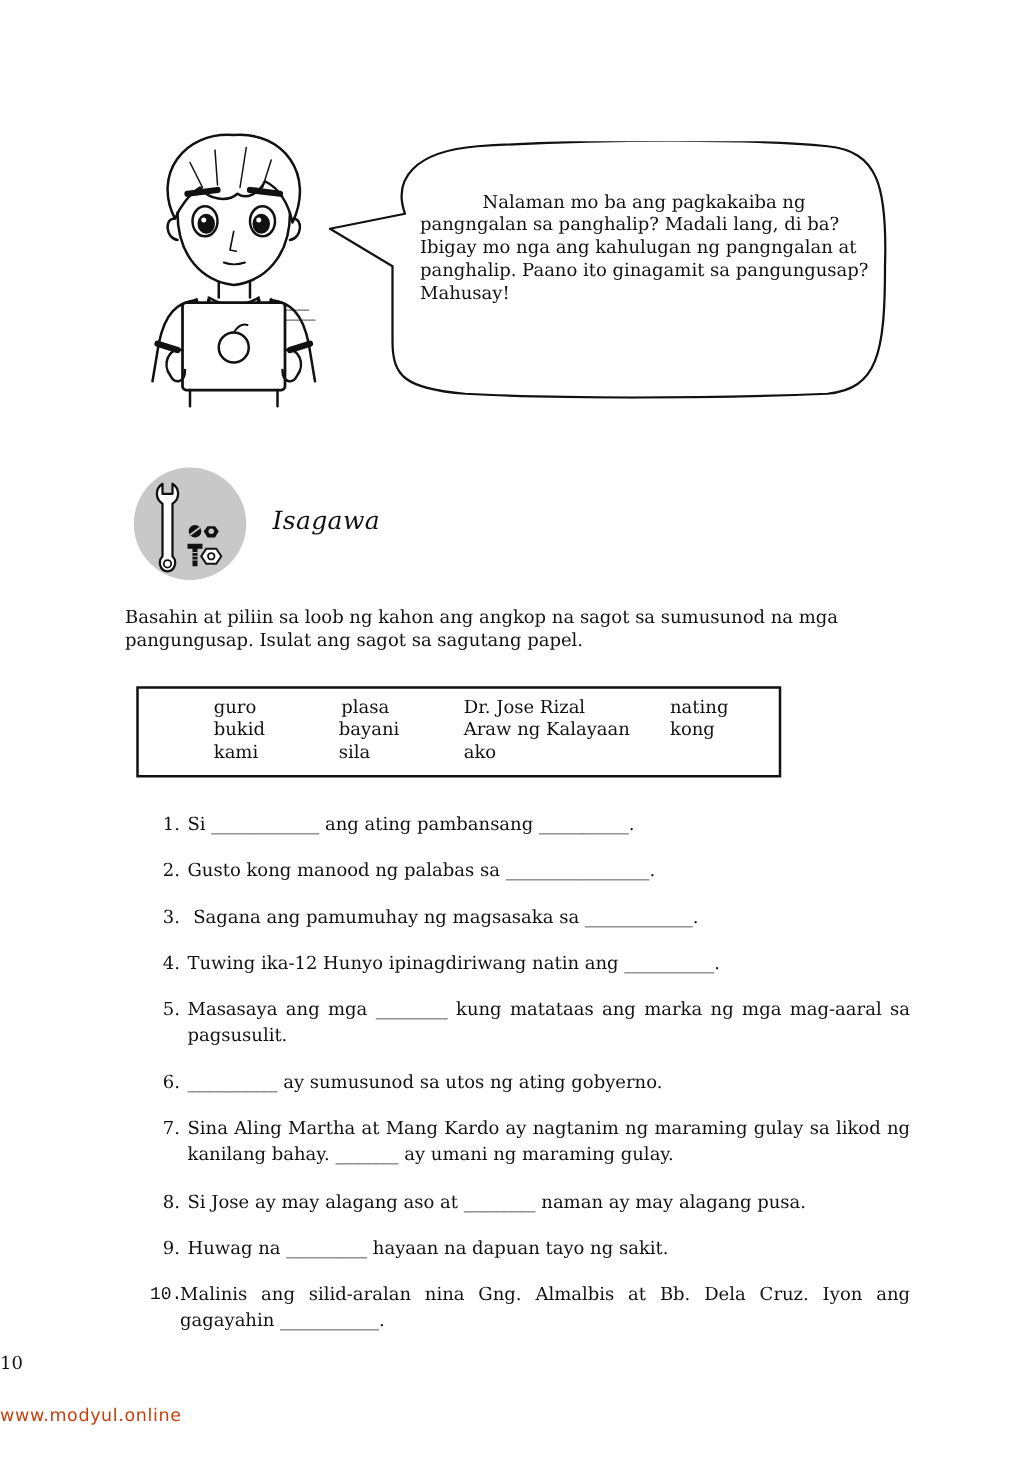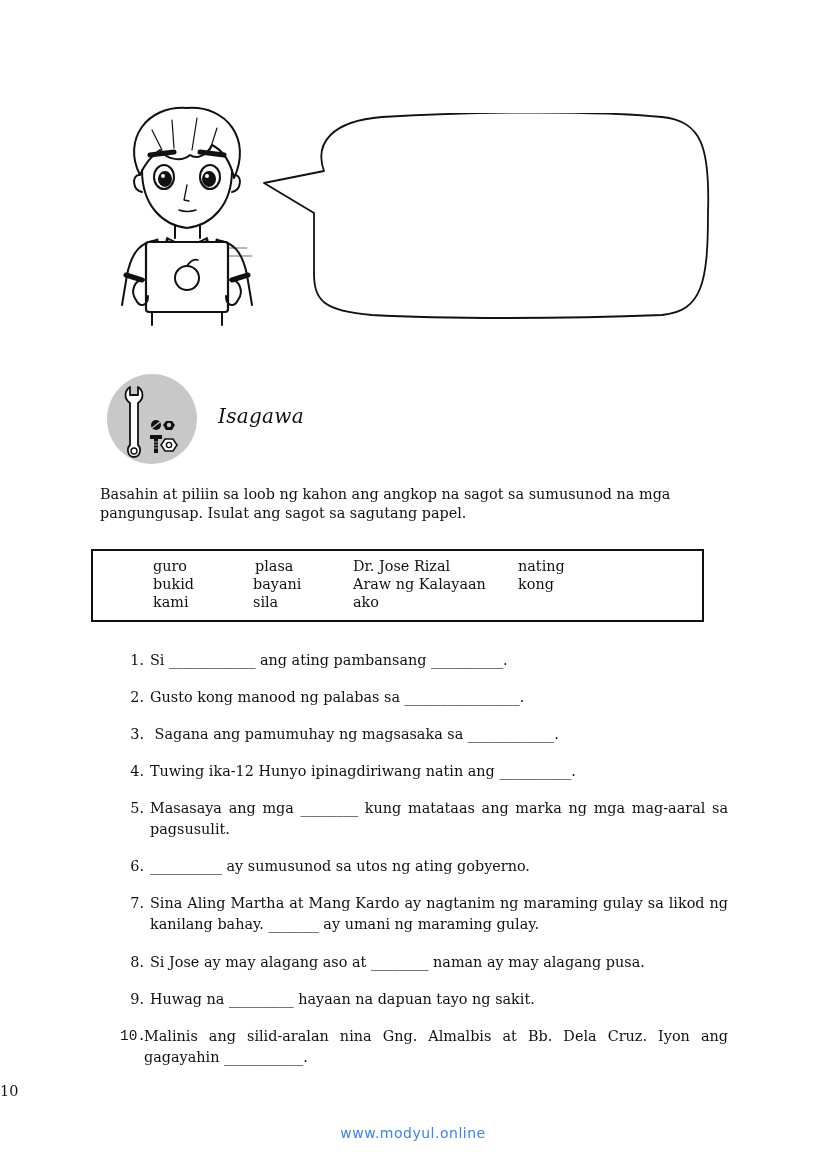--- a/index.html
+++ b/index.html
@@ -17,32 +17,32 @@
   .indent { text-indent:50px; }
 
   
   #section-icon { left:106px; top:373px; width:92px; height:92px; }
   #section-title { left:218px; top:404px; font-size:20px; font-weight:normal; font-style:italic; letter-spacing:0.3px; }
 
   
   #instructions { left:100px; top:485px; width:630px; font-size:14.4px; line-height:19px; }
 
   
-  #word-bank { left:91px; top:549px; width:613px; height:73px; border:2px solid #111; box-sizing:border-box; }
+  #word-bank { left:109px; top:549px; width:516px; height:73px; border:2px solid #111; box-sizing:border-box; }
   .wb-cell { position:absolute; font-size:14.4px; line-height:18px; }
 
   
   .q { position:absolute; left:120px; width:608px; font-size:14.4px; line-height:21px; }
   .q .num { position:absolute; left:0; top:0; width:24px; text-align:right; }
   .q .body { display:block; margin-left:30px; }
   .q .justify { text-align:justify; text-align-last:left; }
 
   #page-number { left:0; width:826px; top:1083px; font-size:14.4px; }
-  #watermark { left:0; width:826px; top:1125px; text-align:center; font-family:"DejaVu Sans", sans-serif;
-               font-size:14px; color:#3b82f6; letter-spacing:0.5px; }
+  #watermark { left:0; width:826px; top:1125px; font-family:"DejaVu Sans", sans-serif;
+               font-size:14px; color:#c2410c; letter-spacing:0.5px; }
 </style>
 </head>
 <body>
 
 <svg id="boy" class="abs" viewBox="0 0 150 230">
   <g fill="none" stroke="#111" stroke-width="2" stroke-linejoin="round" stroke-linecap="round">
 
     <path d="M28 75 C10 40 35 5 75 8 C115 5 140 40 122 78 C118 60 110 50 100 45 C95 55 85 60 78 55 C70 62 55 60 48 50 C40 55 32 65 28 75 Z" fill="#fff"></path>
     <path d="M40 30 L50 50 M60 20 L62 48 M85 18 L80 50 M105 28 L98 50" stroke-width="1.2"></path>
 
@@ -80,20 +80,21 @@
     <path d="M34 180 C22 178 18 192 24 200 C28 208 36 206 36 196"></path>
     <path d="M116 180 C128 178 132 192 126 200 C122 208 114 206 114 196"></path>
     <path d="M40 212 L40 225 M110 212 L110 225"></path>
   </g>
 </svg>
 
 <svg id="bubble" class="abs" viewBox="0 0 450 206">
   <path d="M62 58 C52 30 70 8 120 4 C220 -2 340 -2 400 4 C440 8 448 35 446 100 C446 170 440 198 400 202 C300 206 180 206 110 202 C62 198 52 188 52 160 L52 100 L2 70 L62 58 Z" fill="#fff" stroke="#111" stroke-width="1.8" stroke-linejoin="round"></path>
 </svg>
 <div id="bubble-text" class="abs">
+  <p class="indent">Nalaman mo ba ang pagkakaiba ng pangngalan sa panghalip? Madali lang, di ba? Ibigay mo nga ang kahulugan ng pangngalan at panghalip. Paano ito ginagamit sa pangungusap? Mahusay!</p>
 </div>
 
 <svg id="section-icon" class="abs" viewBox="0 0 92 92">
   <circle cx="46" cy="46" r="45" fill="#c8c8c8"></circle>
 
   <path d="M24 14 C18 18 18 26 24 30 L24 72 C20 76 22 84 28 84 C34 84 36 76 32 72 L32 30 C38 26 38 18 32 14 L32 22 L24 22 Z" fill="#fff" stroke="#111" stroke-width="1.8" stroke-linejoin="round"></path>
   <circle cx="28" cy="78" r="3" fill="none" stroke="#111" stroke-width="1.4"></circle>
 
   <circle cx="50" cy="52" r="5" fill="#111"></circle>
   <line x1="46" y1="55" x2="54" y2="49" stroke="#c8c8c8" stroke-width="1.4"></line>

